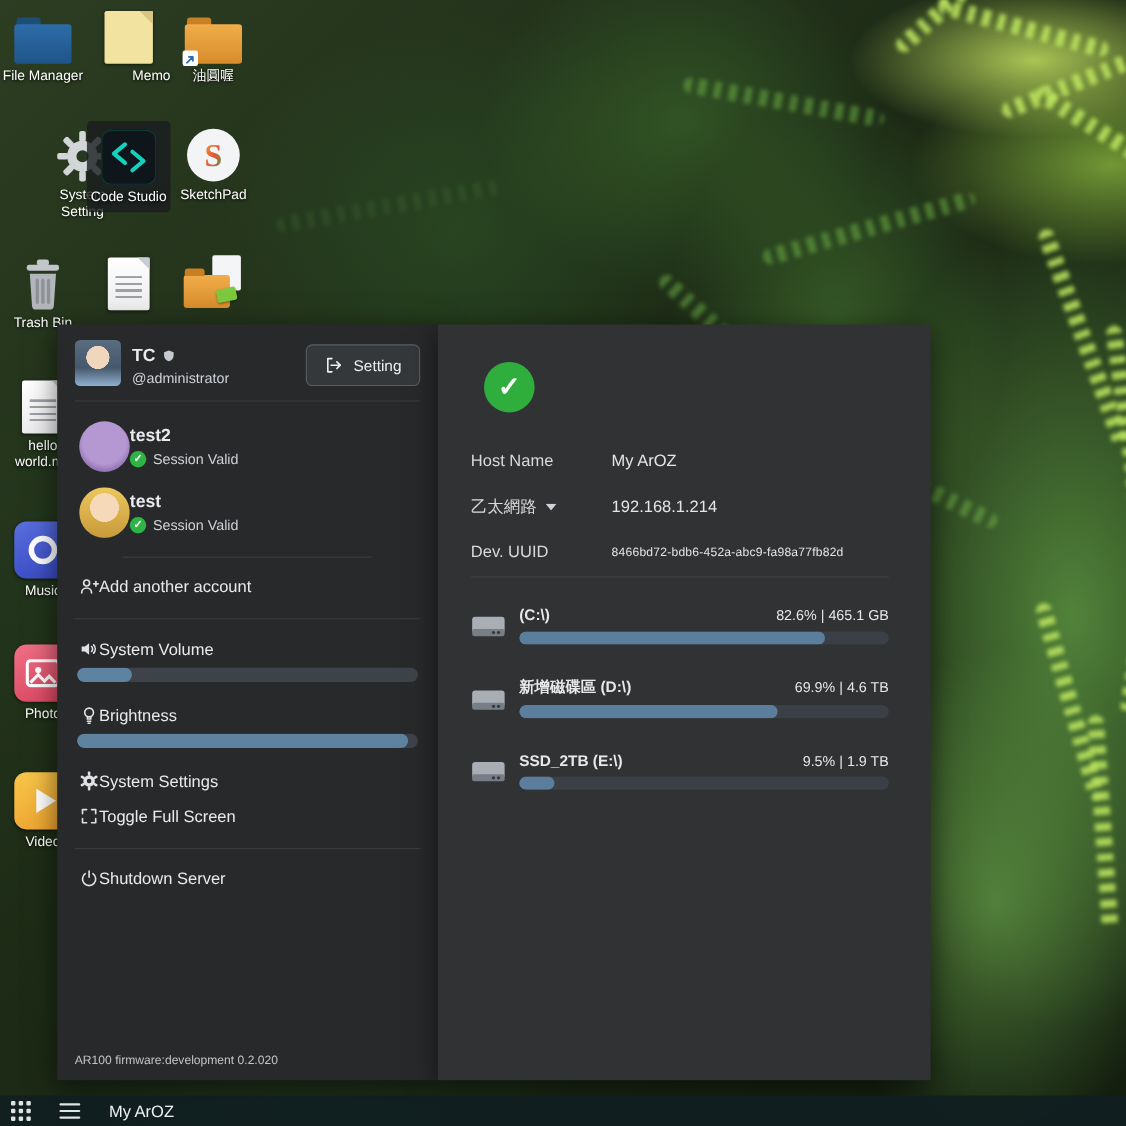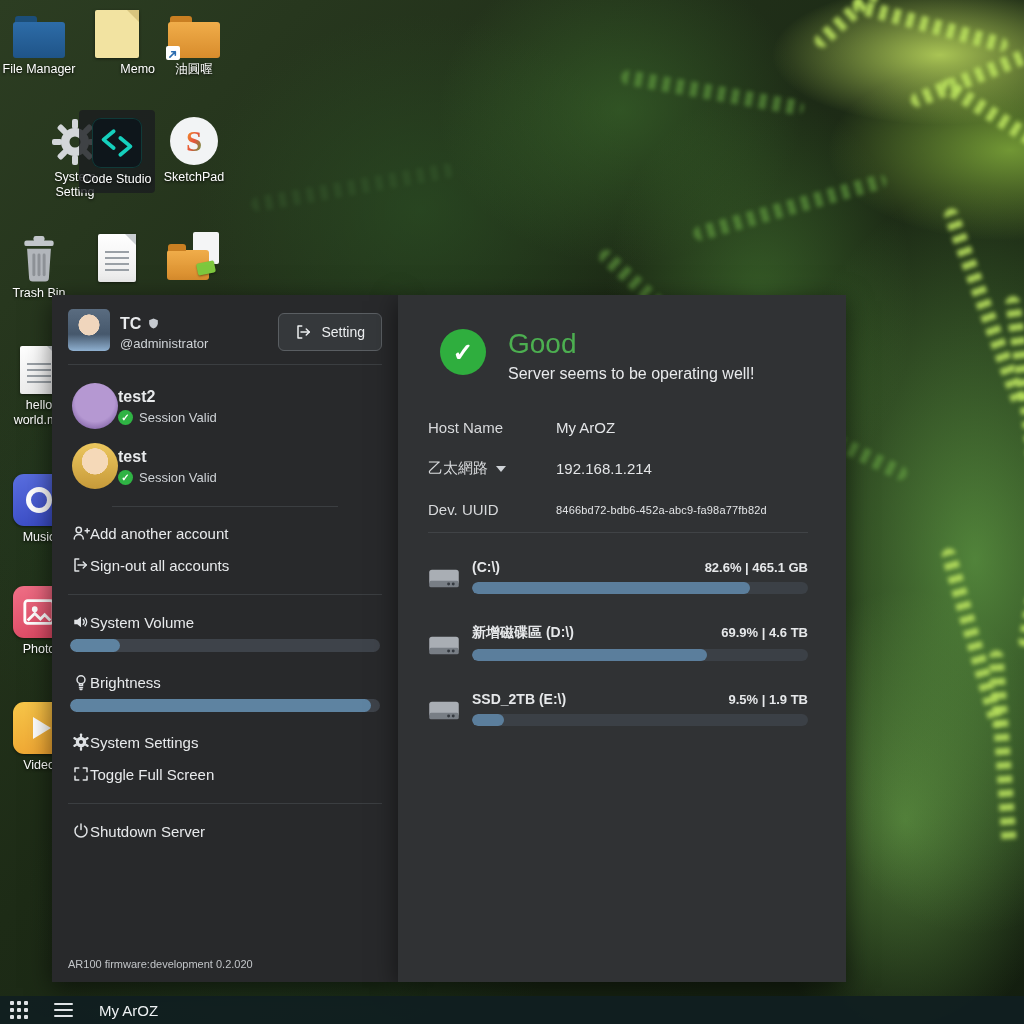--- a/index.html
+++ b/index.html
@@ -120,21 +120,21 @@
   .info-block{margin-top:36px;padding-left:0;}
   .info-row{display:grid;grid-template-columns:128px 1fr;align-items:center;margin-bottom:23px;font-size:15px;color:#e3e5e7;}
   .info-label{display:flex;align-items:center;gap:8px;color:#d8dadc;}
   .uuid{font-size:11px;letter-spacing:.2px;}
   hr.rfull{border:none;border-top:1px solid #404346;margin:4px 0 26px;width:100%;}
   .disk{display:flex;align-items:flex-end;gap:12px;margin-bottom:30px;}
   .disk-ic{flex:none;margin-bottom:-1px;}
   .disk-main{flex:1;}
   .disk-top{display:flex;justify-content:space-between;align-items:baseline;margin-bottom:7px;}
   .disk-name{font-size:14px;font-weight:bold;}
-  .disk-usage{font-size:13px;font-weight:bold;}
+  .disk-usage{font-size:13px;font-weight:normal;}
   .bar{height:12px;border-radius:6px;background:#3b4046;overflow:hidden;}
   .bar .fill{height:100%;border-radius:6px;background:#5b7e9c;}
 
   
   .taskbar{position:absolute;left:0;right:0;bottom:0;height:28px;z-index:6;
     background:rgba(16,30,32,.93);display:flex;align-items:center;gap:26px;padding-left:10px;}
   .grid-icon{display:grid;grid-template-columns:repeat(3,4px);grid-gap:3px;cursor:pointer;}
   .grid-icon span{width:4px;height:4px;background:#dfe3e6;border-radius:1px;}
   .burger{display:flex;flex-direction:column;gap:4px;cursor:pointer;}
   .burger span{width:19px;height:2px;background:#dfe3e6;border-radius:1px;}
@@ -357,30 +357,20 @@
       <span class="mi">
         <svg viewBox="0 0 24 24" width="18" height="18" fill="none" stroke="#dfe2e5" stroke-width="2" stroke-linecap="round">
           <circle cx="9" cy="8" r="3.6"></circle>
             <path d="M3 20c0-3.6 2.7-6 6-6s6 2.4 6 6"></path>
           <line x1="17.5" y1="9" x2="23" y2="9"></line>
             <line x1="20.25" y1="6.2" x2="20.25" y2="11.8"></line>
         </svg>
       </span>
       <span>Add another account</span>
     </div>
-    <div class="menu-row">
-      <span class="mi">
-        <svg viewBox="0 0 24 24" width="18" height="18" fill="none" stroke="#dfe2e5" stroke-width="2" stroke-linecap="round" stroke-linejoin="round">
-          <path d="M9 4H4v16h5"></path>
-            <path d="M15 8l4 4-4 4"></path>
-            <line x1="8" y1="12" x2="19" y2="12"></line>
-        </svg>
-      </span>
-      <span>Sign-out all accounts</span>
-    </div>
 
     <hr class="full">
 
     <div class="menu-row" style="padding-bottom:2px;">
       <span class="mi">
         <svg viewBox="0 0 24 24" width="18" height="18" fill="none" stroke="#dfe2e5" stroke-width="2" stroke-linecap="round" stroke-linejoin="round">
           <path d="M3 9v6h4l5 4V5L7 9H3z" fill="#dfe2e5" stroke="none"></path>
           <path d="M15 9a4.2 4.2 0 010 6"></path>
             <path d="M17.5 7a7.5 7.5 0 010 10"></path>
         </svg>
@@ -445,24 +435,20 @@
       </span>
       <span>Shutdown Server</span>
     </div>
 
     <div class="firmware">AR100 firmware:development 0.2.020</div>
   </div>
 
   <div class="right-panel">
     <div class="status-row">
       <div class="status-check"></div>
-      <div>
-        <div class="status-title">Good</div>
-        <div class="status-msg">Server seems to be operating well!</div>
-      </div>
     </div>
 
     <div class="info-block">
       <div class="info-row">
         <div class="info-label">
             <span>Host Name</span>
           </div>
         <div>My ArOZ</div>
       </div>
       <div class="info-row">

